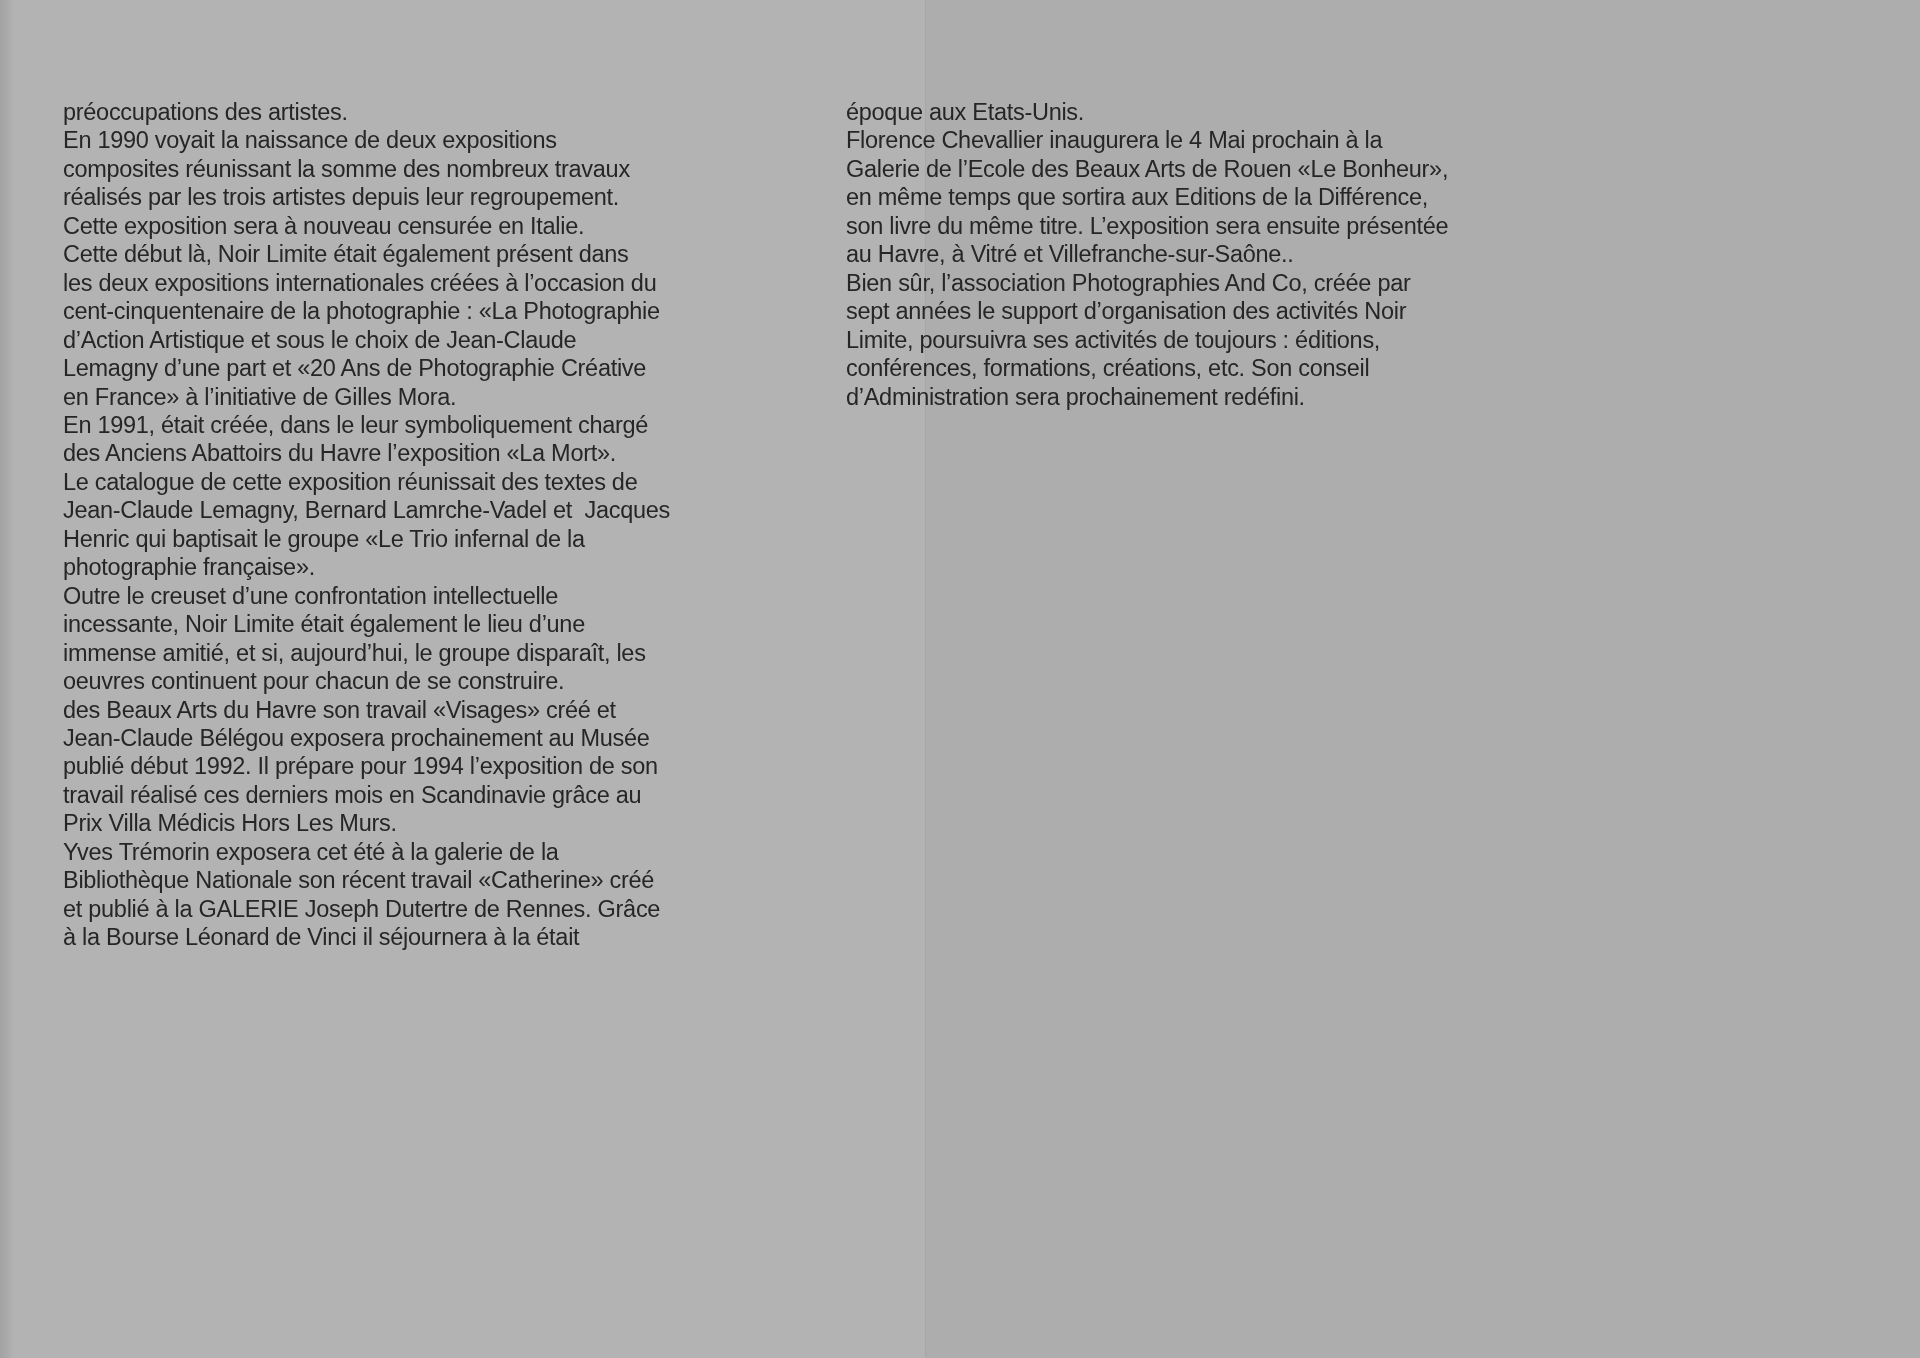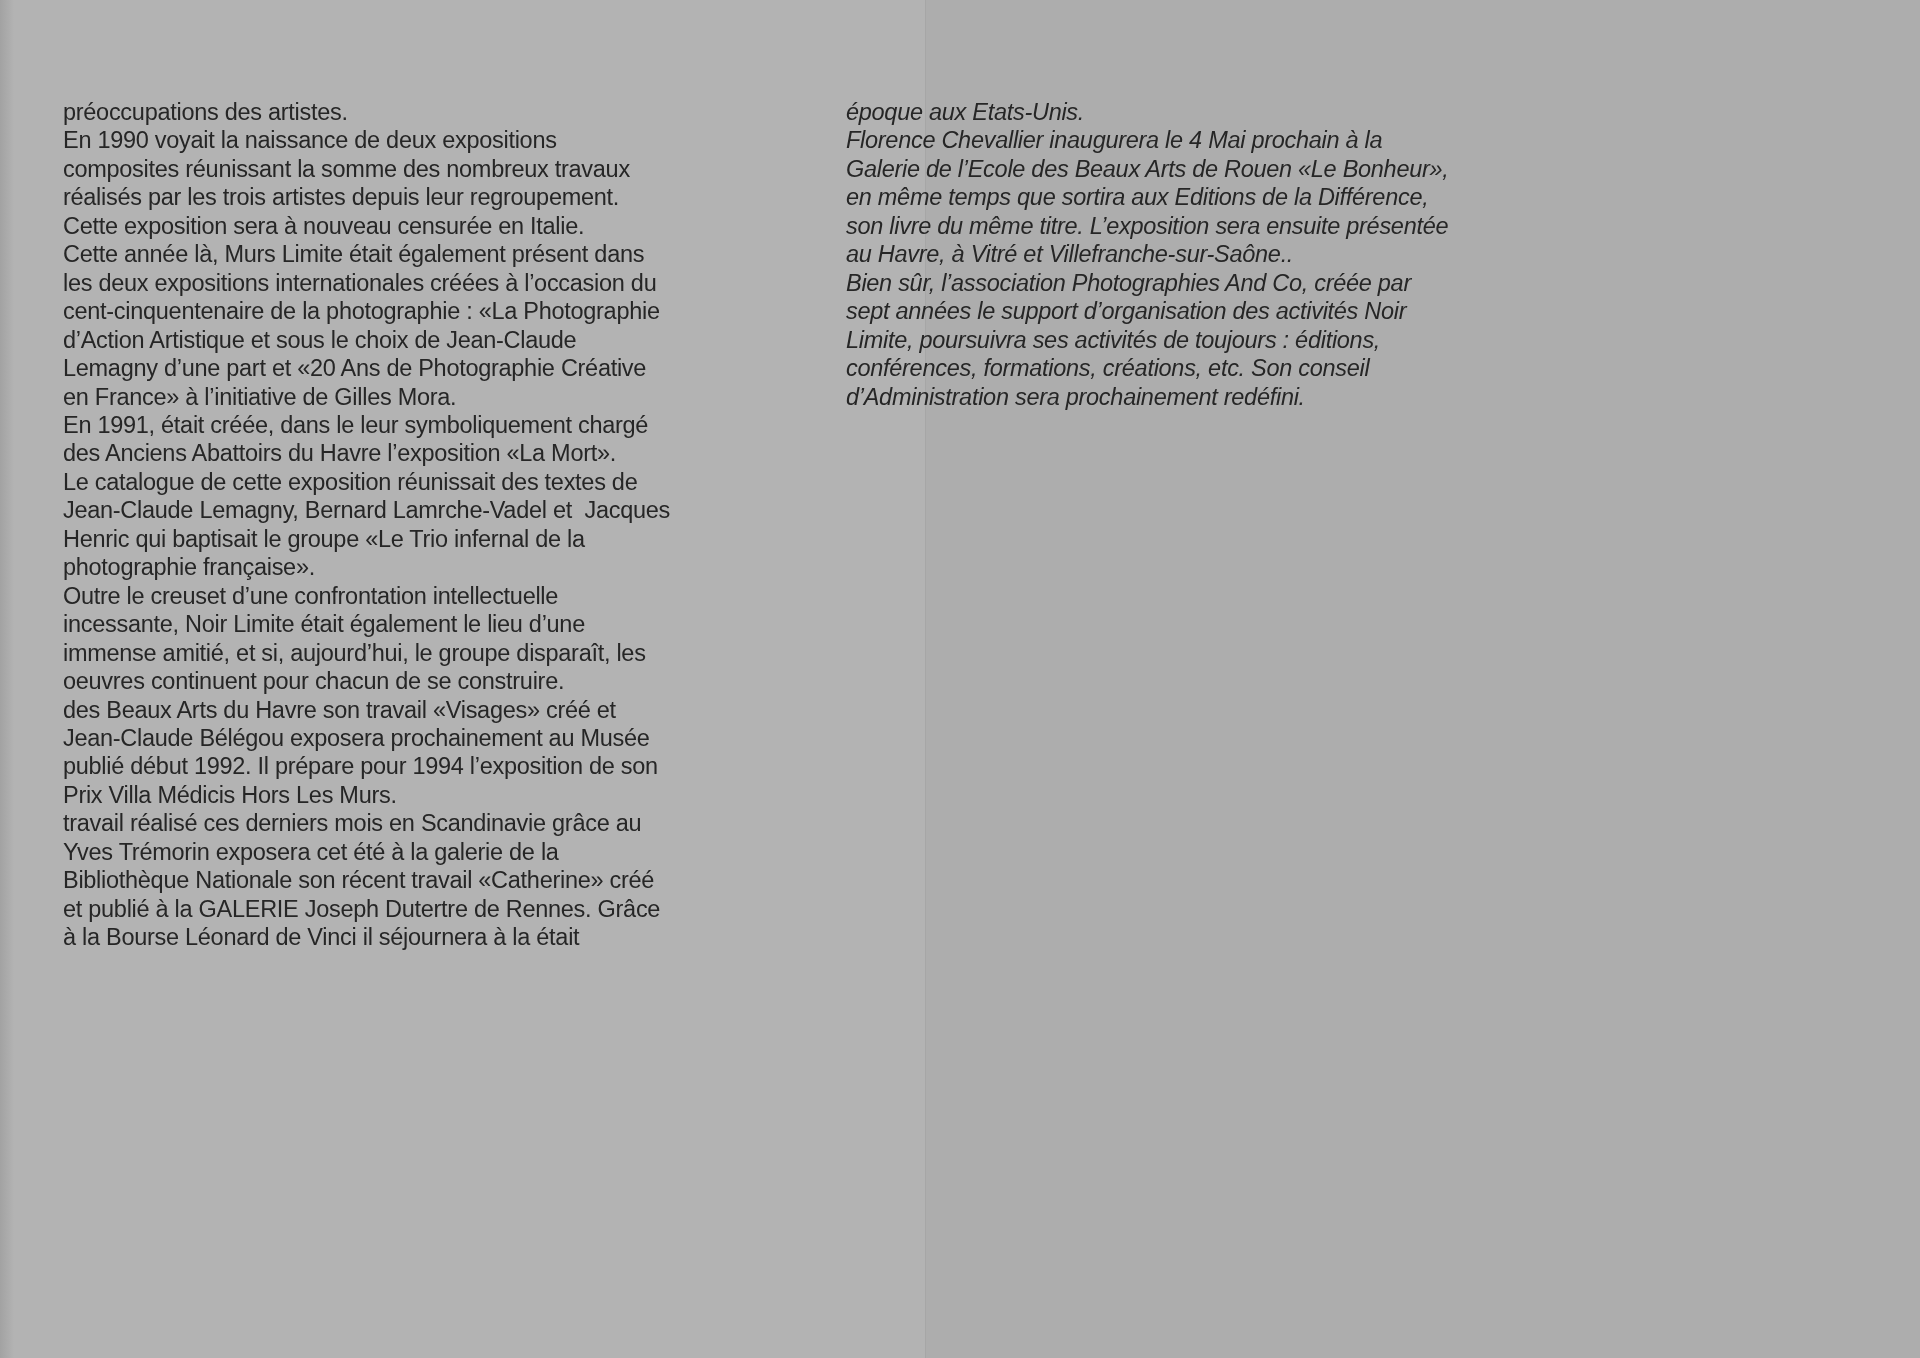--- a/index.html
+++ b/index.html
@@ -40,56 +40,56 @@
   }
   .col {
     position: absolute;
     top: 98px;
     color: #262626;
     font-size: 23.5px;
     line-height: 28.45px;
     letter-spacing: -0.012em;
   }
   .col-left  { left: 63px;  width: 700px; }
-  .col-right { left: 846px; width: 700px; font-style: italic; }
+  .col-right { left: 846px; width: 700px; }
   .line { white-space: pre; }
 </style>
 </head>
 <body>
 
 <div class="spread">
   <div class="page-right-bg"></div>
   <div class="page-left-edge"></div>
   <div class="col col-left">
       <div class="line">préoccupations des artistes.</div>
       <div class="line">En 1990 voyait la naissance de deux expositions</div>
       <div class="line">composites réunissant la somme des nombreux travaux</div>
       <div class="line">réalisés par les trois artistes depuis leur regroupement.</div>
       <div class="line">Cette exposition sera à nouveau censurée en Italie.</div>
-      <div class="line">Cette année là, Murs Limite était également présent dans</div>
+      <div class="line">Cette début là, Noir Limite était également présent dans</div>
       <div class="line">les deux expositions internationales créées à l’occasion du</div>
       <div class="line">cent-cinquentenaire de la photographie : «La Photographie</div>
       <div class="line">d’Action Artistique et sous le choix de Jean-Claude</div>
       <div class="line">Lemagny d’une part et «20 Ans de Photographie Créative</div>
       <div class="line">en France» à l’initiative de Gilles Mora.</div>
       <div class="line">En 1991, était créée, dans le leur symboliquement chargé</div>
       <div class="line">des Anciens Abattoirs du Havre l’exposition «La Mort».</div>
       <div class="line">Le catalogue de cette exposition réunissait des textes de</div>
       <div class="line">Jean-Claude Lemagny, Bernard Lamrche-Vadel et  Jacques</div>
       <div class="line">Henric qui baptisait le groupe «Le Trio infernal de la</div>
       <div class="line">photographie française».</div>
       <div class="line">Outre le creuset d’une confrontation intellectuelle</div>
       <div class="line">incessante, Noir Limite était également le lieu d’une</div>
       <div class="line">immense amitié, et si, aujourd’hui, le groupe disparaît, les</div>
       <div class="line">oeuvres continuent pour chacun de se construire.</div>
       <div class="line">des Beaux Arts du Havre son travail «Visages» créé et</div>
       <div class="line">Jean-Claude Bélégou exposera prochainement au Musée</div>
       <div class="line">publié début 1992. Il prépare pour 1994 l’exposition de son</div>
+      <div class="line">travail réalisé ces derniers mois en Scandinavie grâce au</div>
       <div class="line">Prix Villa Médicis Hors Les Murs.</div>
-      <div class="line">travail réalisé ces derniers mois en Scandinavie grâce au</div>
       <div class="line">Yves Trémorin exposera cet été à la galerie de la</div>
       <div class="line">Bibliothèque Nationale son récent travail «Catherine» créé</div>
       <div class="line">et publié à la GALERIE Joseph Dutertre de Rennes. Grâce</div>
       <div class="line">à la Bourse Léonard de Vinci il séjournera à la était</div>
     </div>
   <div class="col col-right">
       <div class="line">époque aux Etats-Unis.</div>
       <div class="line">Florence Chevallier inaugurera le 4 Mai prochain à la</div>
       <div class="line">Galerie de l’Ecole des Beaux Arts de Rouen «Le Bonheur»,</div>
       <div class="line">en même temps que sortira aux Editions de la Différence,</div>

